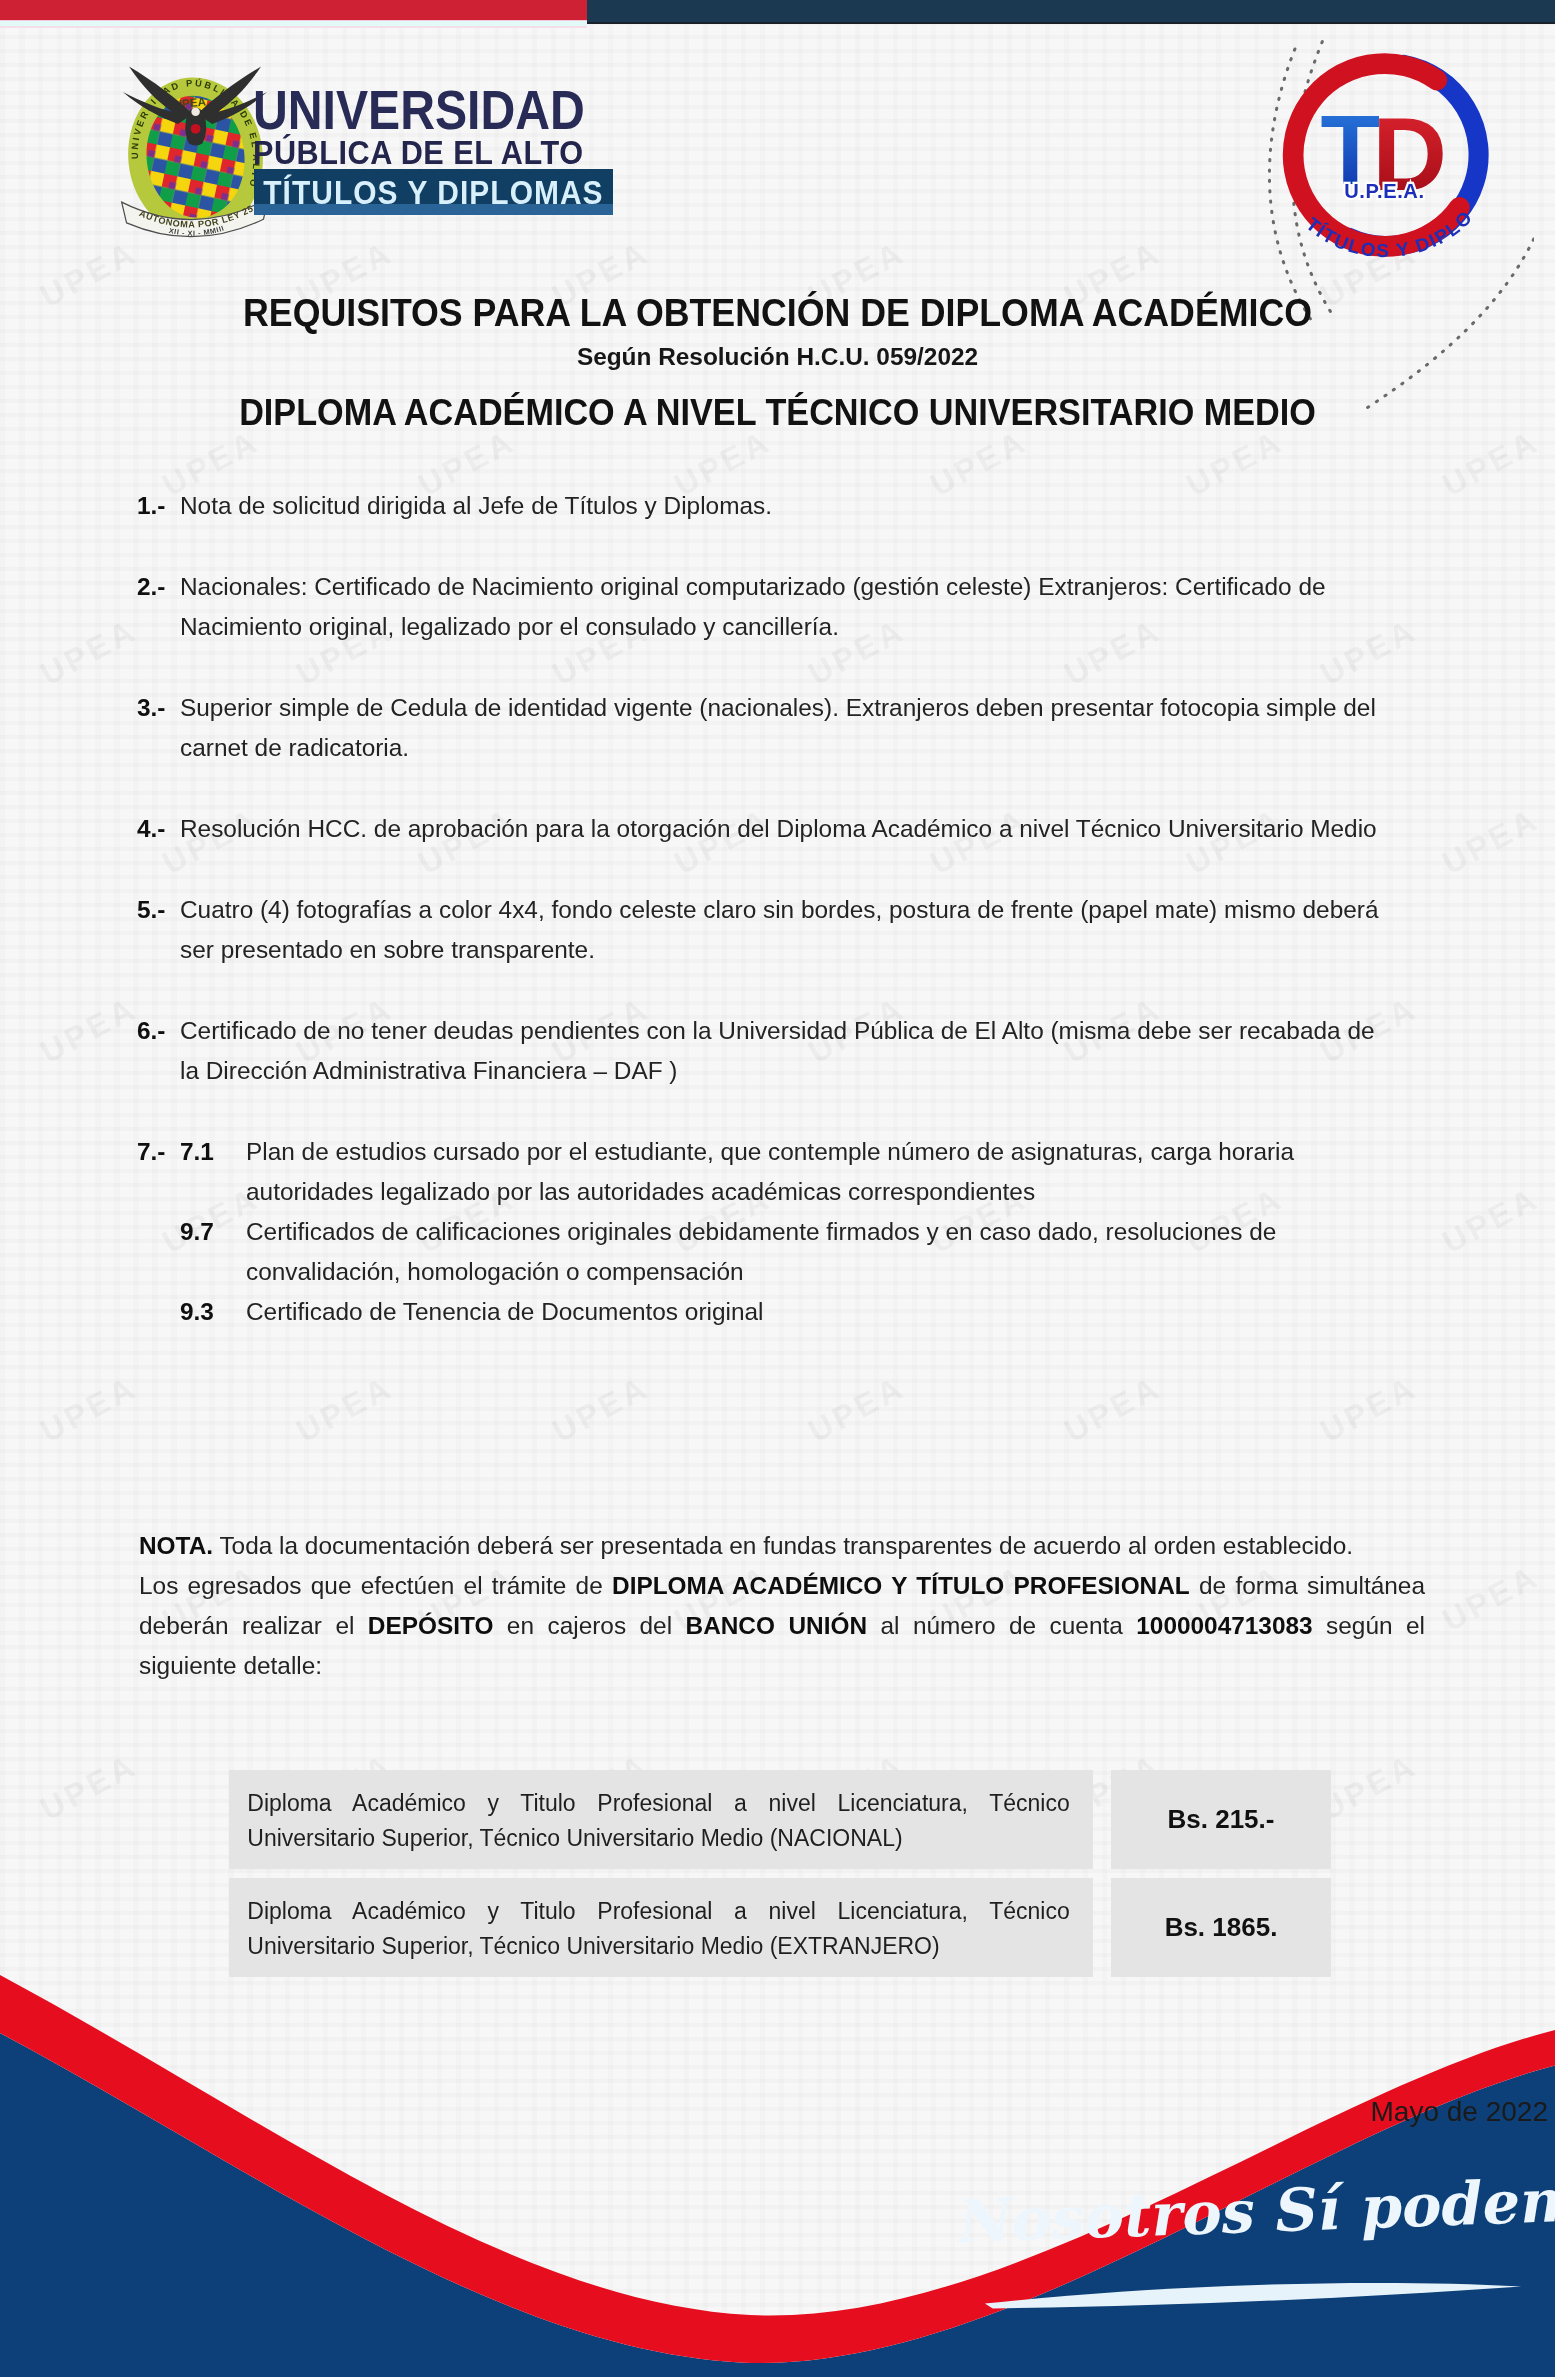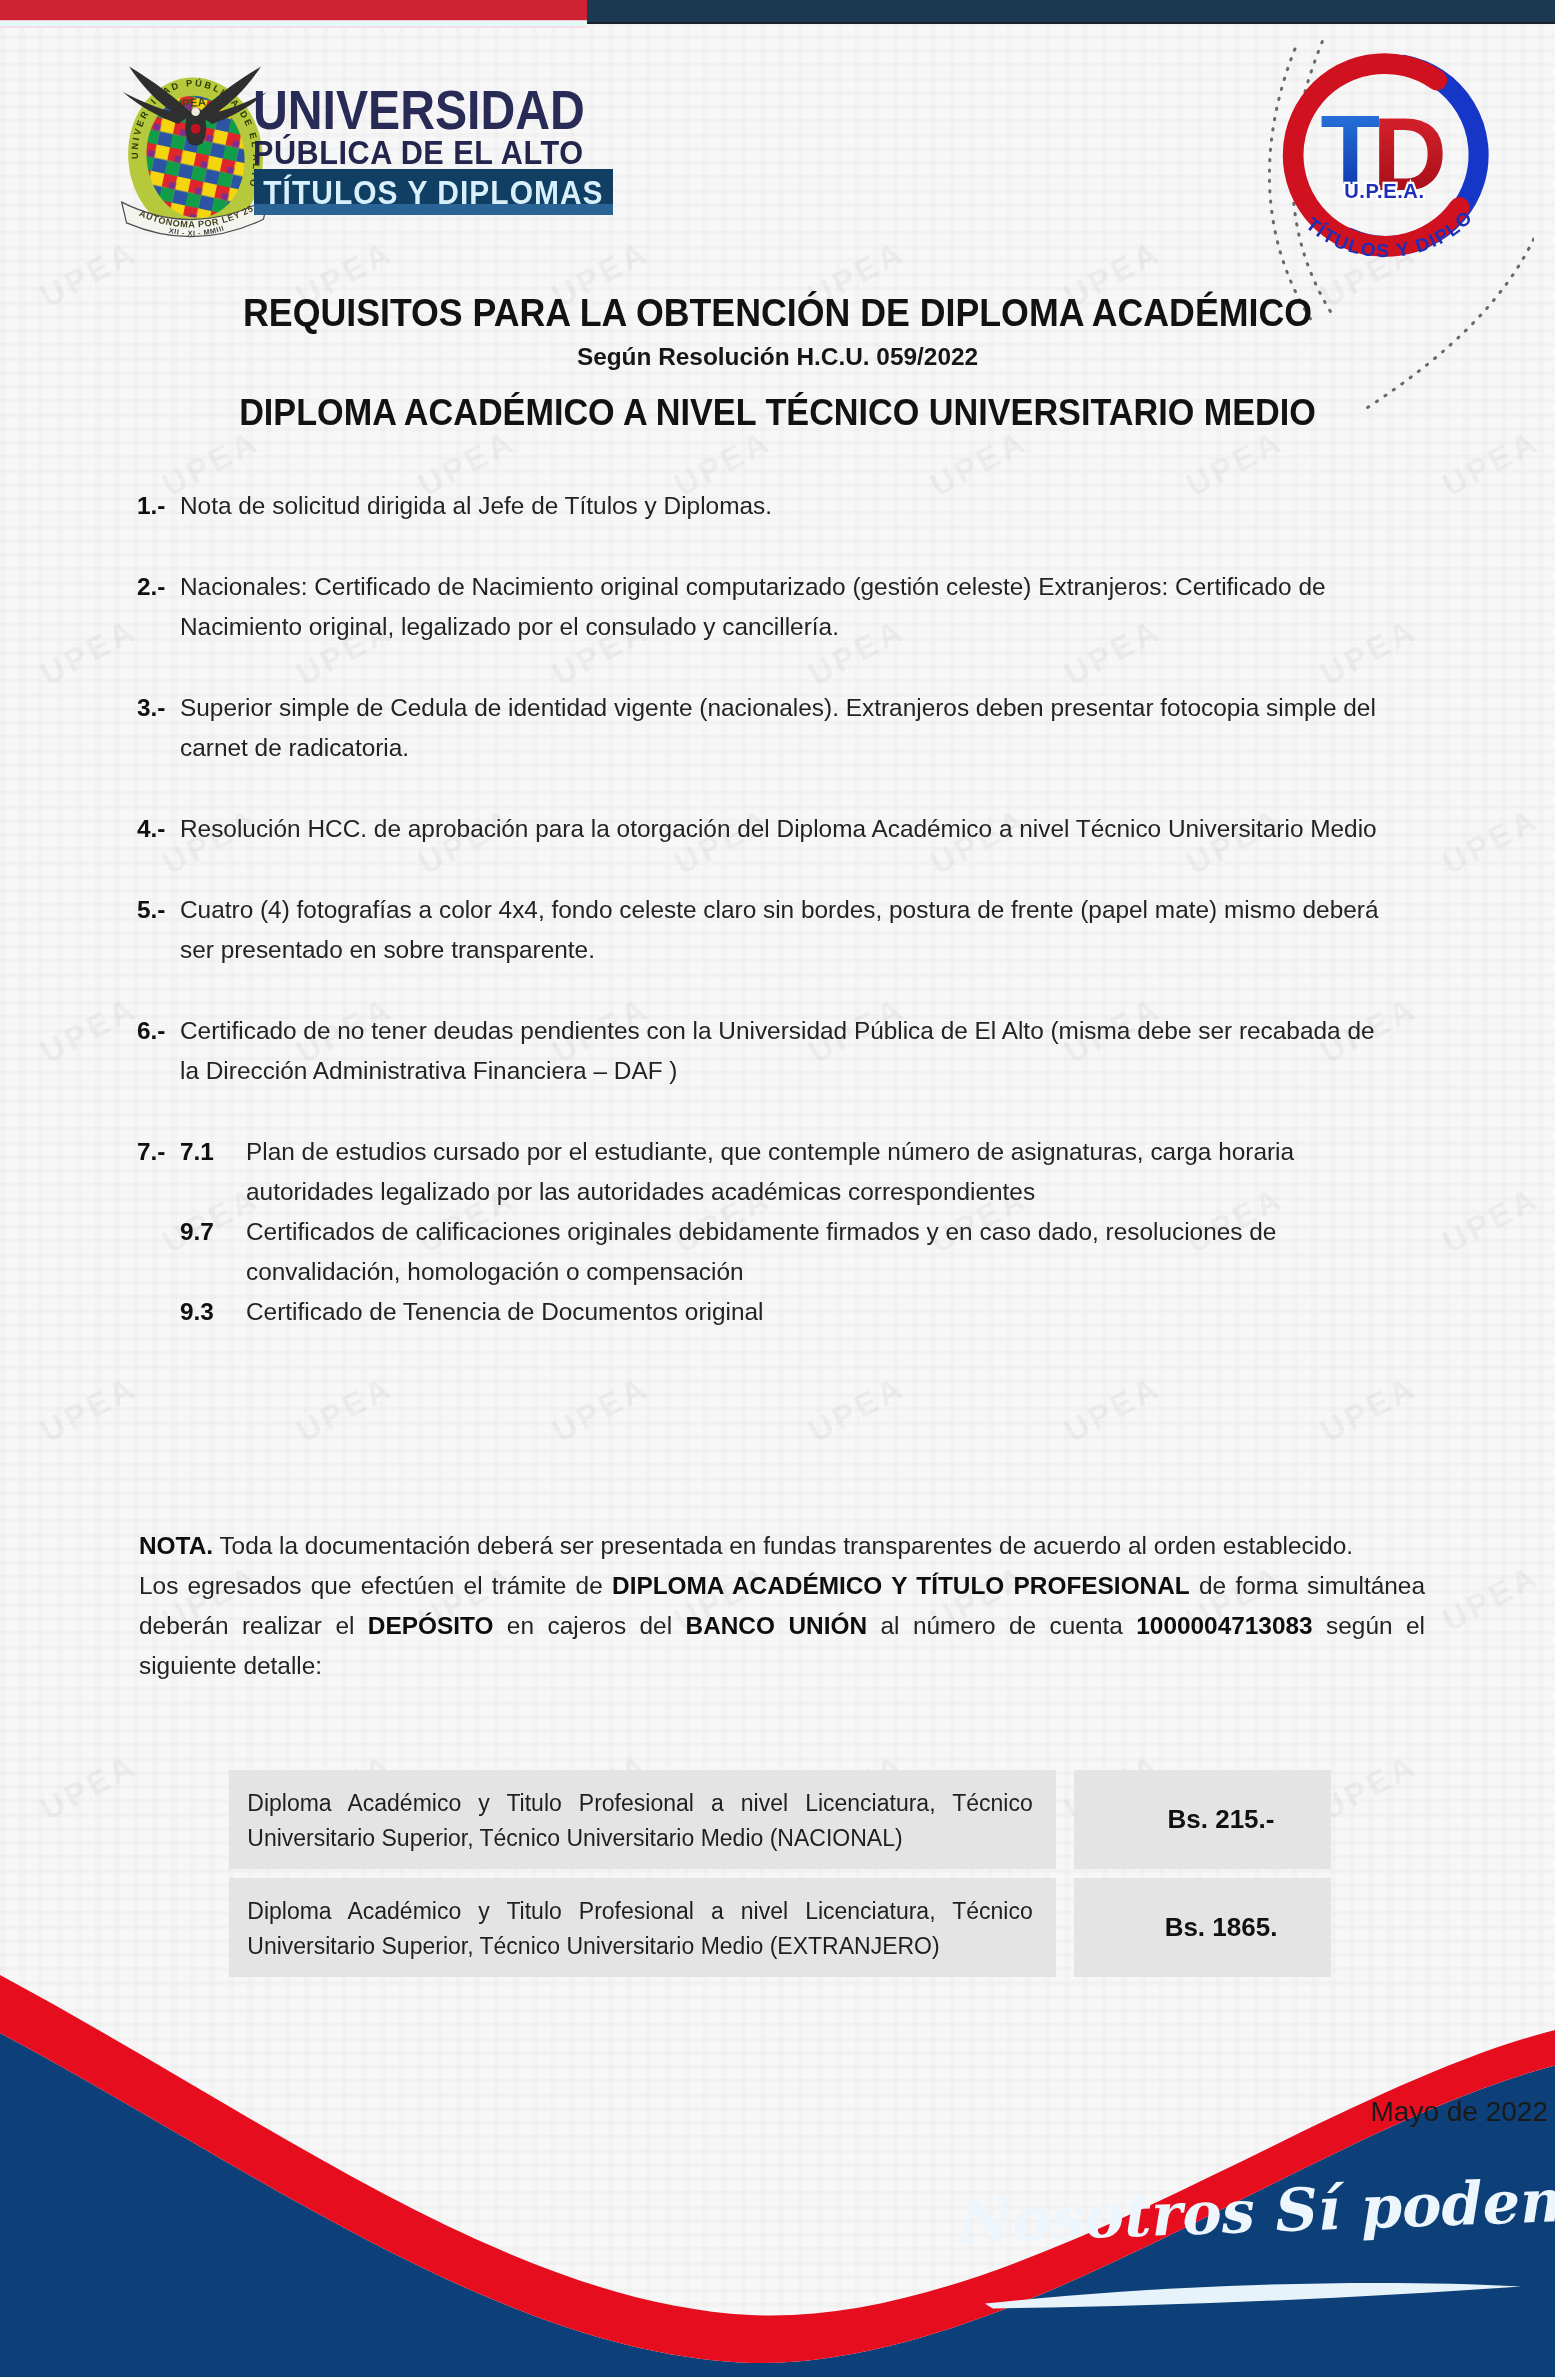--- a/index.html
+++ b/index.html
@@ -55,21 +55,21 @@
   .note{position:absolute; left:139px; top:1526px; width:1286px; font-size:24.4px;
       line-height:40px; text-align:justify; color:#232323;}
   .note b{color:#0e0e0e;}
   
   .fees{position:absolute; left:229px; top:1770px; width:1102px;}
   .fee-row{display:flex; margin-bottom:8.5px; min-height:90px;}
   .fee-desc{flex:1; background:#e4e4e4; padding:16px 23px 13.4px 18.3px; font-size:23px;
       line-height:35px; text-align:justify; color:#1f1f1f;}
   .fee-gap{width:18.3px; flex:none;}
   .fee-price{width:220px; flex:none; background:#e4e4e4; display:flex; align-items:center;
-      justify-content:center; font-size:26px; font-weight:bold; color:#111;padding-left:37px;}
+      justify-content:center; font-size:26px; font-weight:bold; color:#111;}
   
   .date{position:absolute; left:0; right:7px; top:2096px; text-align:right; font-size:28px;
       color:#1a1a1a; z-index:3;}
   .wave-svg{position:absolute; left:0; top:1969px; width:1555px; height:409px; z-index:1;}
   .slogan{position:absolute; left:958px; top:2177px; width:586px; text-align:center;
       font-family:"DejaVu Serif", serif; font-style:italic; font-weight:bold;
       font-size:59px; color:#edf6fc; transform:rotate(-2deg); z-index:2; white-space:nowrap;}
 </style>
 </head>
 <body>

